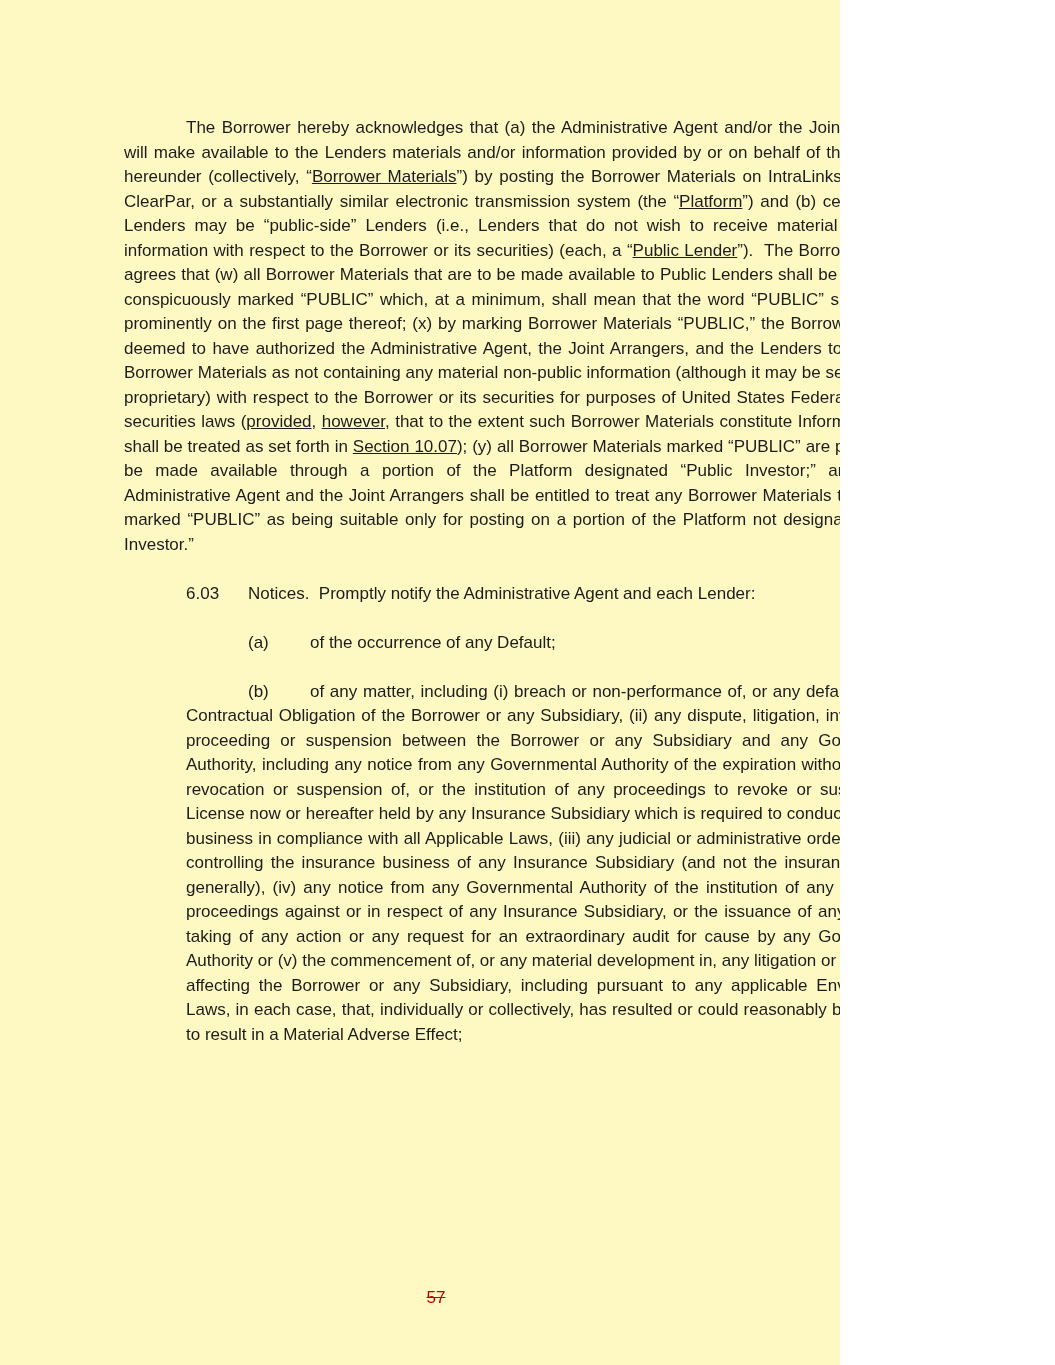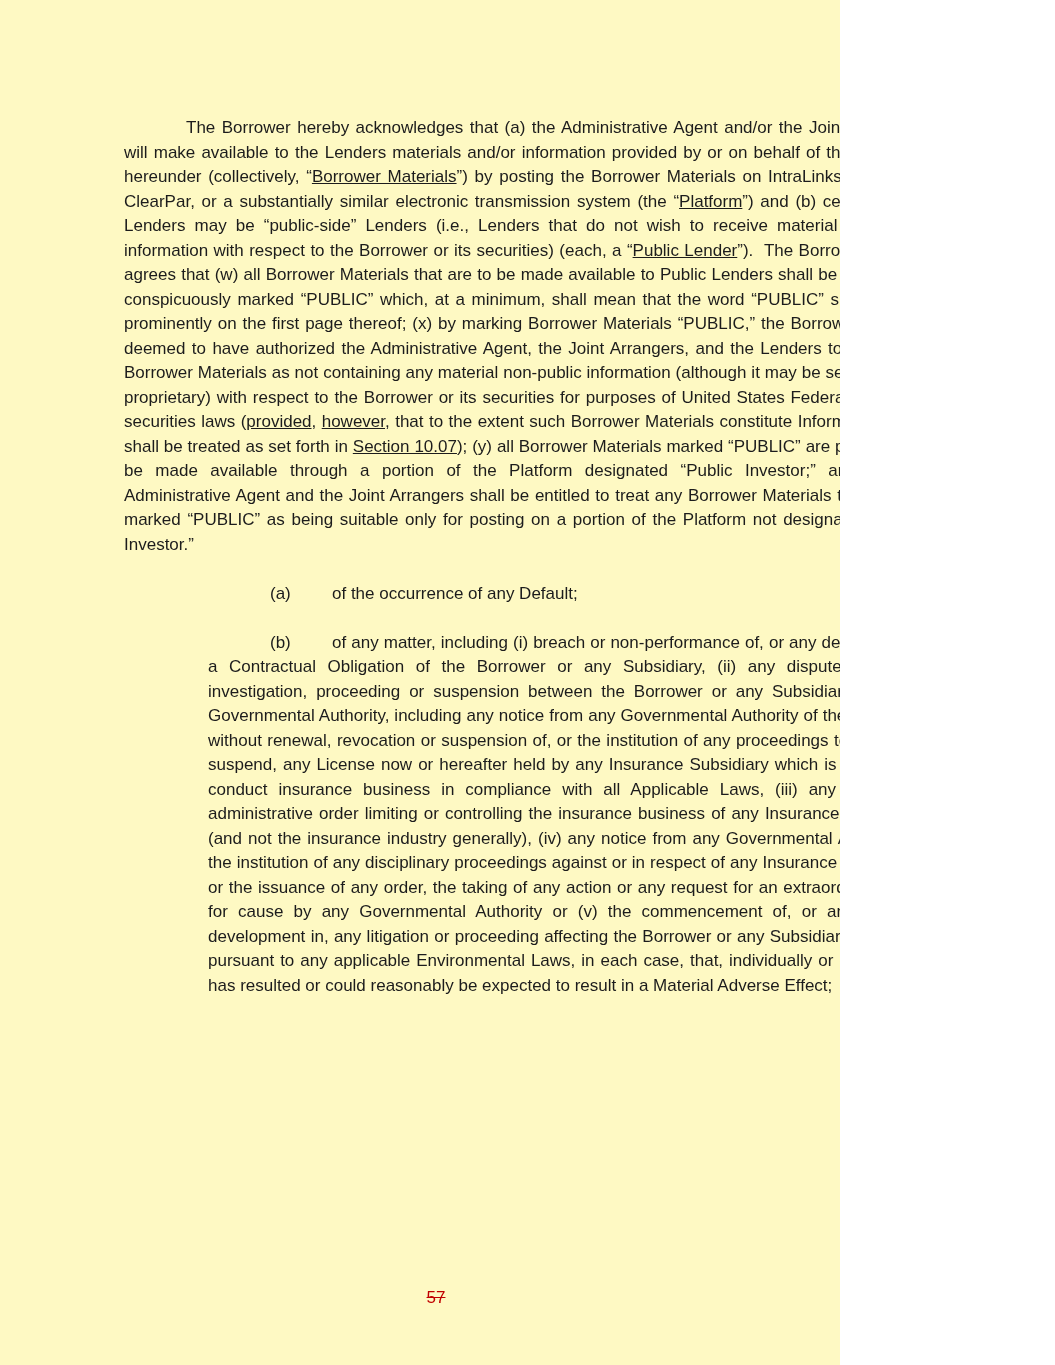--- a/index.html
+++ b/index.html
@@ -17,21 +17,21 @@
   }
   .content {
     position: absolute;
     left: 124px;
     top: 116px;
     width: 801px;
   }
   p { margin: 0 0 24.5px 0; text-align: justify; }
   .first-indent { text-indent: 62px; }
   .section-head { text-indent: 62px; }
-  .list-par { margin-left: 84px; text-indent: 62px; }
+  .list-par { margin-left: 62px; text-indent: 62px; }
   .hang-label { display: inline-block; width: 62px; text-indent: 0; }
   .u { text-decoration: underline; }
   .page-number {
     position: absolute;
     left: 0;
     right: 0;
     bottom: 55px;
     text-align: center;
     color: #c00000;
     text-decoration: line-through;
@@ -40,20 +40,21 @@
   }
 </style>
 </head>
 <body>
 
 <div class="page">
   <div class="content">
 
     <p class="first-indent"><span>The Borrower hereby acknowledges that (a) the Administrative Agent and/or the Joint Arrangers will make available to the Lenders materials and/or information provided by or on behalf of the Borrower hereunder (collectively, “</span><span class="u">Borrower Materials</span><span>”) by posting the Borrower Materials on IntraLinks, Syndtrak, ClearPar, or a substantially similar electronic transmission system (the “</span><span class="u">Platform</span><span>”) and (b) certain of the Lenders may be “public-side” Lenders (i.e., Lenders that do not wish to receive material non-public information with respect to the Borrower or its securities) (each, a “</span><span class="u">Public Lender</span><span>”).&nbsp; The Borrower hereby agrees that (w) all Borrower Materials that are to be made available to Public Lenders shall be clearly and conspicuously marked “PUBLIC” which, at a minimum, shall mean that the word “PUBLIC” shall appear prominently on the first page thereof; (x) by marking Borrower Materials “PUBLIC,” the Borrower shall be deemed to have authorized the Administrative Agent, the Joint Arrangers, and the Lenders to treat such Borrower Materials as not containing any material non-public information (although it may be sensitive and proprietary) with respect to the Borrower or its securities for purposes of United States Federal and state securities laws (</span><span class="u">provided</span><span>, </span><span class="u">however</span><span>, that to the extent such Borrower Materials constitute Information, they shall be treated as set forth in </span><span class="u">Section 10.07</span><span>); (y) all Borrower Materials marked “PUBLIC” are permitted to be made available through a portion of the Platform designated “Public Investor;” and (z) the Administrative Agent and the Joint Arrangers shall be entitled to treat any Borrower Materials that are not marked “PUBLIC” as being suitable only for posting on a portion of the Platform not designated “Public Investor.”</span></p>
 
+    <p class="section-head"><span class="hang-label">6.03</span><span>Notices.&nbsp; Promptly notify the Administrative Agent and each Lender:</span></p>
 
     <p class="list-par"><span class="hang-label">(a)</span><span>of the occurrence of any Default;</span></p>
 
     <p class="list-par"><span class="hang-label">(b)</span><span>of any matter, including (i) breach or non-performance of, or any default under, a Contractual Obligation of the Borrower or any Subsidiary, (ii) any dispute, litigation, investigation, proceeding or suspension between the Borrower or any Subsidiary and any Governmental Authority, including any notice from any Governmental Authority of the expiration without renewal, revocation or suspension of, or the institution of any proceedings to revoke or suspend, any License now or hereafter held by any Insurance Subsidiary which is required to conduct insurance business in compliance with all Applicable Laws, (iii) any judicial or administrative order limiting or controlling the insurance business of any Insurance Subsidiary (and not the insurance industry generally), (iv) any notice from any Governmental Authority of the institution of any disciplinary proceedings against or in respect of any Insurance Subsidiary, or the issuance of any order, the taking of any action or any request for an extraordinary audit for cause by any Governmental Authority or (v) the commencement of, or any material development in, any litigation or proceeding affecting the Borrower or any Subsidiary, including pursuant to any applicable Environmental Laws, in each case, that, individually or collectively, has resulted or could reasonably be expected to result in a Material Adverse Effect;</span></p>
 
 
   </div>
 
   <div class="page-number">57</div>
 </div>

